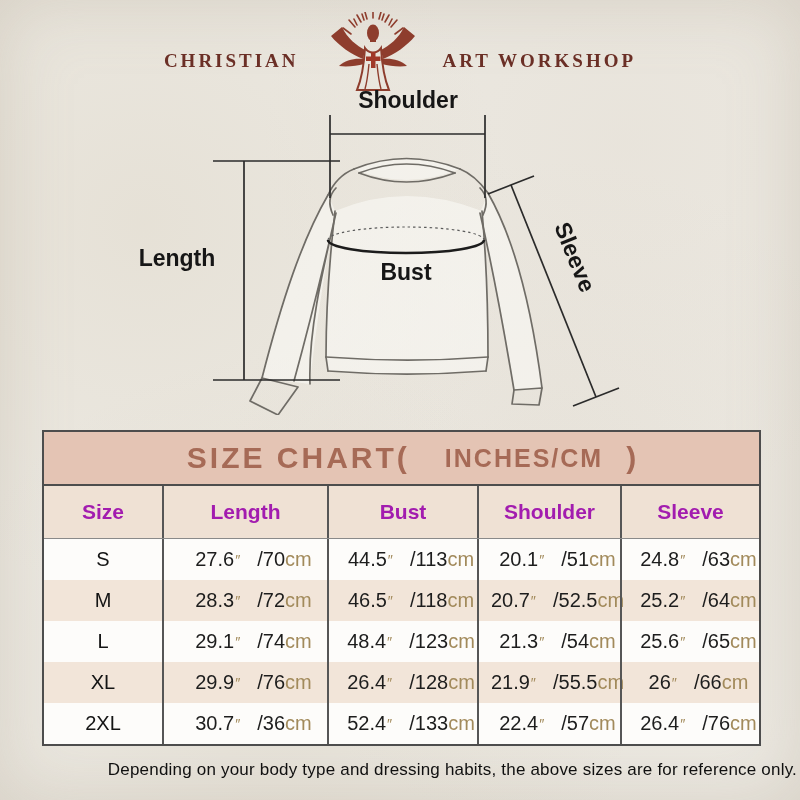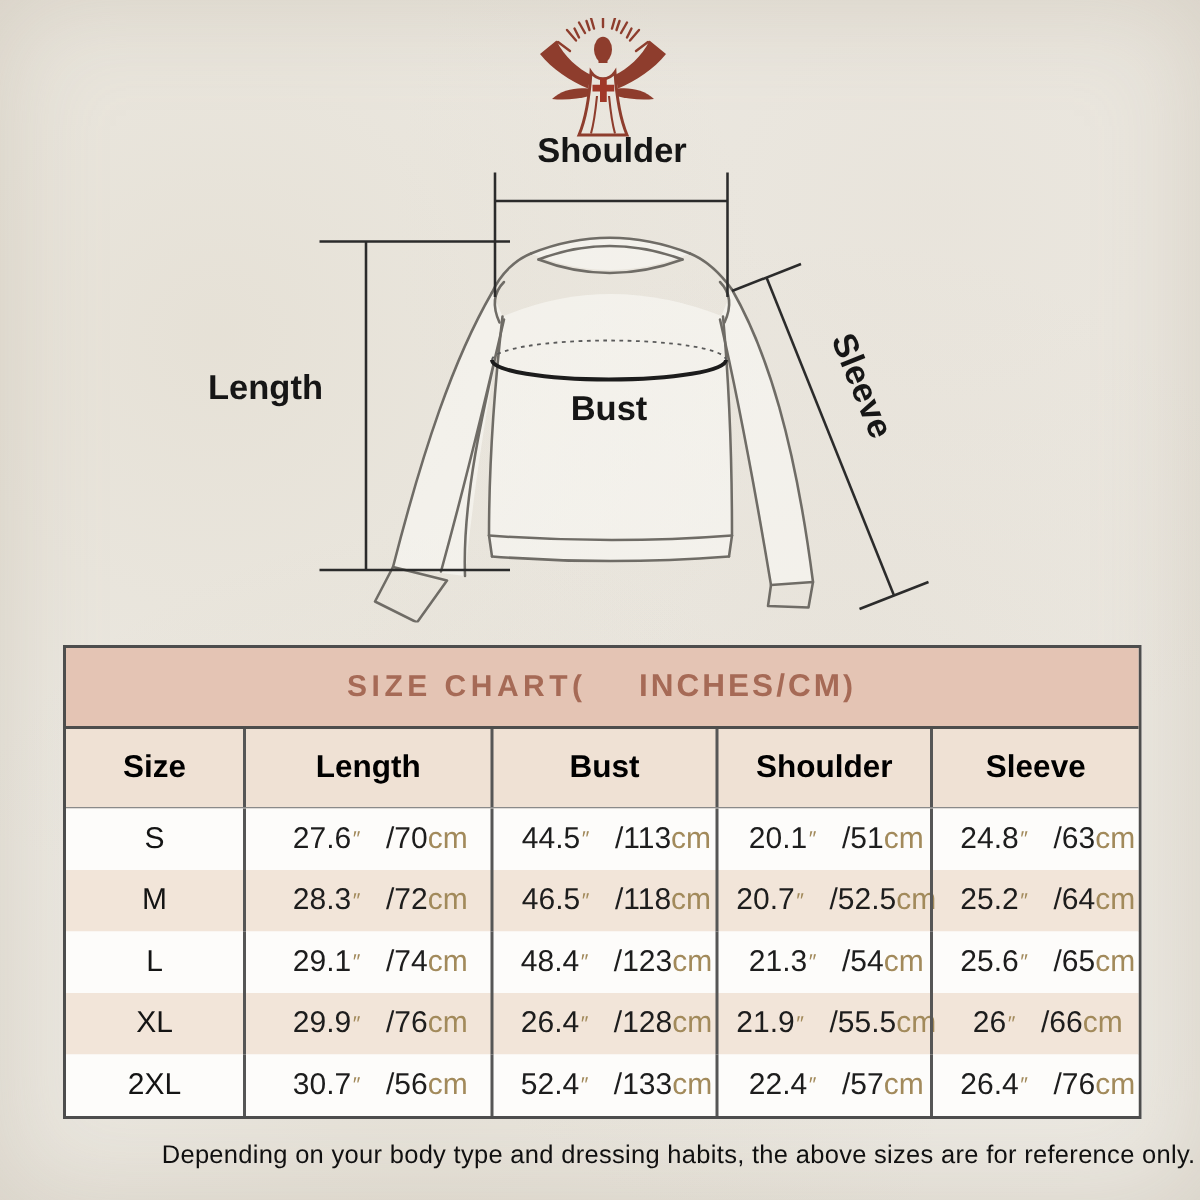--- a/index.html
+++ b/index.html
@@ -25,25 +25,25 @@
 
   
   .diagram{position:absolute; left:130px; top:85px;}
 
   
   .tbl{position:absolute; left:42px; top:430px; width:719px;
        border:2px solid #4d4d4d; background:#fdfcfa; box-sizing:border-box;}
   .tbl-title{height:52px; background:#e4c4b4; display:flex; align-items:center;
        justify-content:center; border-bottom:2px solid #4d4d4d; color:#a66a56;
        font-weight:bold; white-space:nowrap;}
-  .tbl-title .big{font-size:20px; letter-spacing:3px;}
-  .tbl-title .small{font-size:21px; letter-spacing:2px;margin-left:35px;}
+  .tbl-title .big{font-size:30px; letter-spacing:3px;margin-left:23px;}
+  .tbl-title .small{font-size:25px; letter-spacing:2px;margin-left:35px;}
   .grid-row{display:grid; grid-template-columns:118px 165px 150px 143px 139px;}
   .thead{background:#efe1d4; border-bottom:1px solid #8a8a8a;}
-  .thead .cell{height:52px; font-weight:bold; font-size:21px; color:#000000;}
+  .thead .cell{height:52px; font-weight:bold; font-size:21px; color:#a21caf;}
   .cell{display:flex; align-items:center; justify-content:center;
         border-left:2px solid #565656; box-sizing:border-box;}
   .cell:first-child{border-left:none;}
   .trow .cell{height:41px; font-size:20px;}
   .trow{background:#fdfcfa;}
   .trow.alt{background:#f2e5d9;}
   .size-cell{font-size:20px; color:#141414;}
   .n{color:#1d1d1d;margin-left:16px;}
   .u{color:#a28a5b; font-size:0.72em; vertical-align:0.42em; margin:0 1px 0 1px;}
   .t{color:#a28a5b;}
@@ -51,20 +51,21 @@
   
   .footer-note{position:absolute; left:0; top:760px; width:797px; text-align:right;
       font-size:17px; color:#101010; letter-spacing:0.2px;}
 </style>
 </head>
 <body>
 
 <div class="page">
 
   <div class="logo">
+    <span class="word">CHRISTIAN</span>
     <svg width="116" height="82" viewBox="0 0 116 82" aria-hidden="true">
       <g stroke="#8e3d2d" stroke-width="1.6" stroke-linecap="round">
         <line x1="38" y1="22" x2="30" y2="16"></line>
         <line x1="42" y1="15" x2="36" y2="8"></line>
         <line x1="48" y1="10" x2="44" y2="3"></line>
         <line x1="54" y1="7" x2="52" y2="0"></line>
         <line x1="60" y1="6" x2="60" y2="-1"></line>
         <line x1="66" y1="7" x2="68" y2="0"></line>
         <line x1="72" y1="10" x2="76" y2="3"></line>
         <line x1="78" y1="15" x2="84" y2="8"></line>
@@ -82,20 +83,21 @@
       <path d="M50 47 C42 46 32 48 26 54 C34 55 44 54 51 52 Z" fill="#8e3d2d"></path>
       <path d="M70 47 C78 46 88 48 94 54 C86 55 76 54 69 52 Z" fill="#8e3d2d"></path>
 
       <path d="M52 36 C51 52 49 66 44 78 L76 78 C71 66 69 52 68 36 C64 42 56 42 52 36 Z" fill="none" stroke="#8e3d2d" stroke-width="2"></path>
       <path d="M56 52 C55 62 54 70 52 77" fill="none" stroke="#8e3d2d" stroke-width="1.4"></path>
       <path d="M64 52 C65 62 66 70 68 77" fill="none" stroke="#8e3d2d" stroke-width="1.4"></path>
 
       <rect x="58" y="40" width="4.5" height="16" fill="#a03828"></rect>
       <rect x="53" y="44.5" width="14.5" height="4.5" fill="#a03828"></rect>
     </svg>
+    <span class="word">ART WORKSHOP</span>
   </div>
 
   <svg class="diagram" width="540" height="330" viewBox="0 0 540 330">
 
     <g fill="rgba(252,251,247,0.55)" stroke="none">
       <path d="M205 126 C200 170 196 220 196 272 L198 286 C250 290 304 290 356 286 L358 272 C358 220 356 170 352 126 Q276 96 205 126 Z"></path>
       <path d="M198 110 C172 155 152 215 132 293 L180 299 C186 240 196 175 206 128 Z"></path>
       <path d="M358 108 C382 150 400 210 412 303 L384 305 C376 245 362 180 350 128 Z"></path>
       <path d="M224 84 Q276 64 330 84 Q276 106 224 84 Z"></path>
     </g>
@@ -273,21 +275,21 @@
             <span class="u">″</span>
             <span class="n">/66</span>
             <span class="t">cm</span>
           </div>
         </div>
         <div class="grid-row trow">
           <div class="cell size-cell">2XL</div>
           <div class="cell">
             <span class="n">30.7</span>
             <span class="u">″</span>
-            <span class="n">/56</span>
+            <span class="n">/36</span>
             <span class="t">cm</span>
           </div>
           <div class="cell">
             <span class="n">52.4</span>
             <span class="u">″</span>
             <span class="n">/133</span>
             <span class="t">cm</span>
           </div>
           <div class="cell">
             <span class="n">22.4</span>

